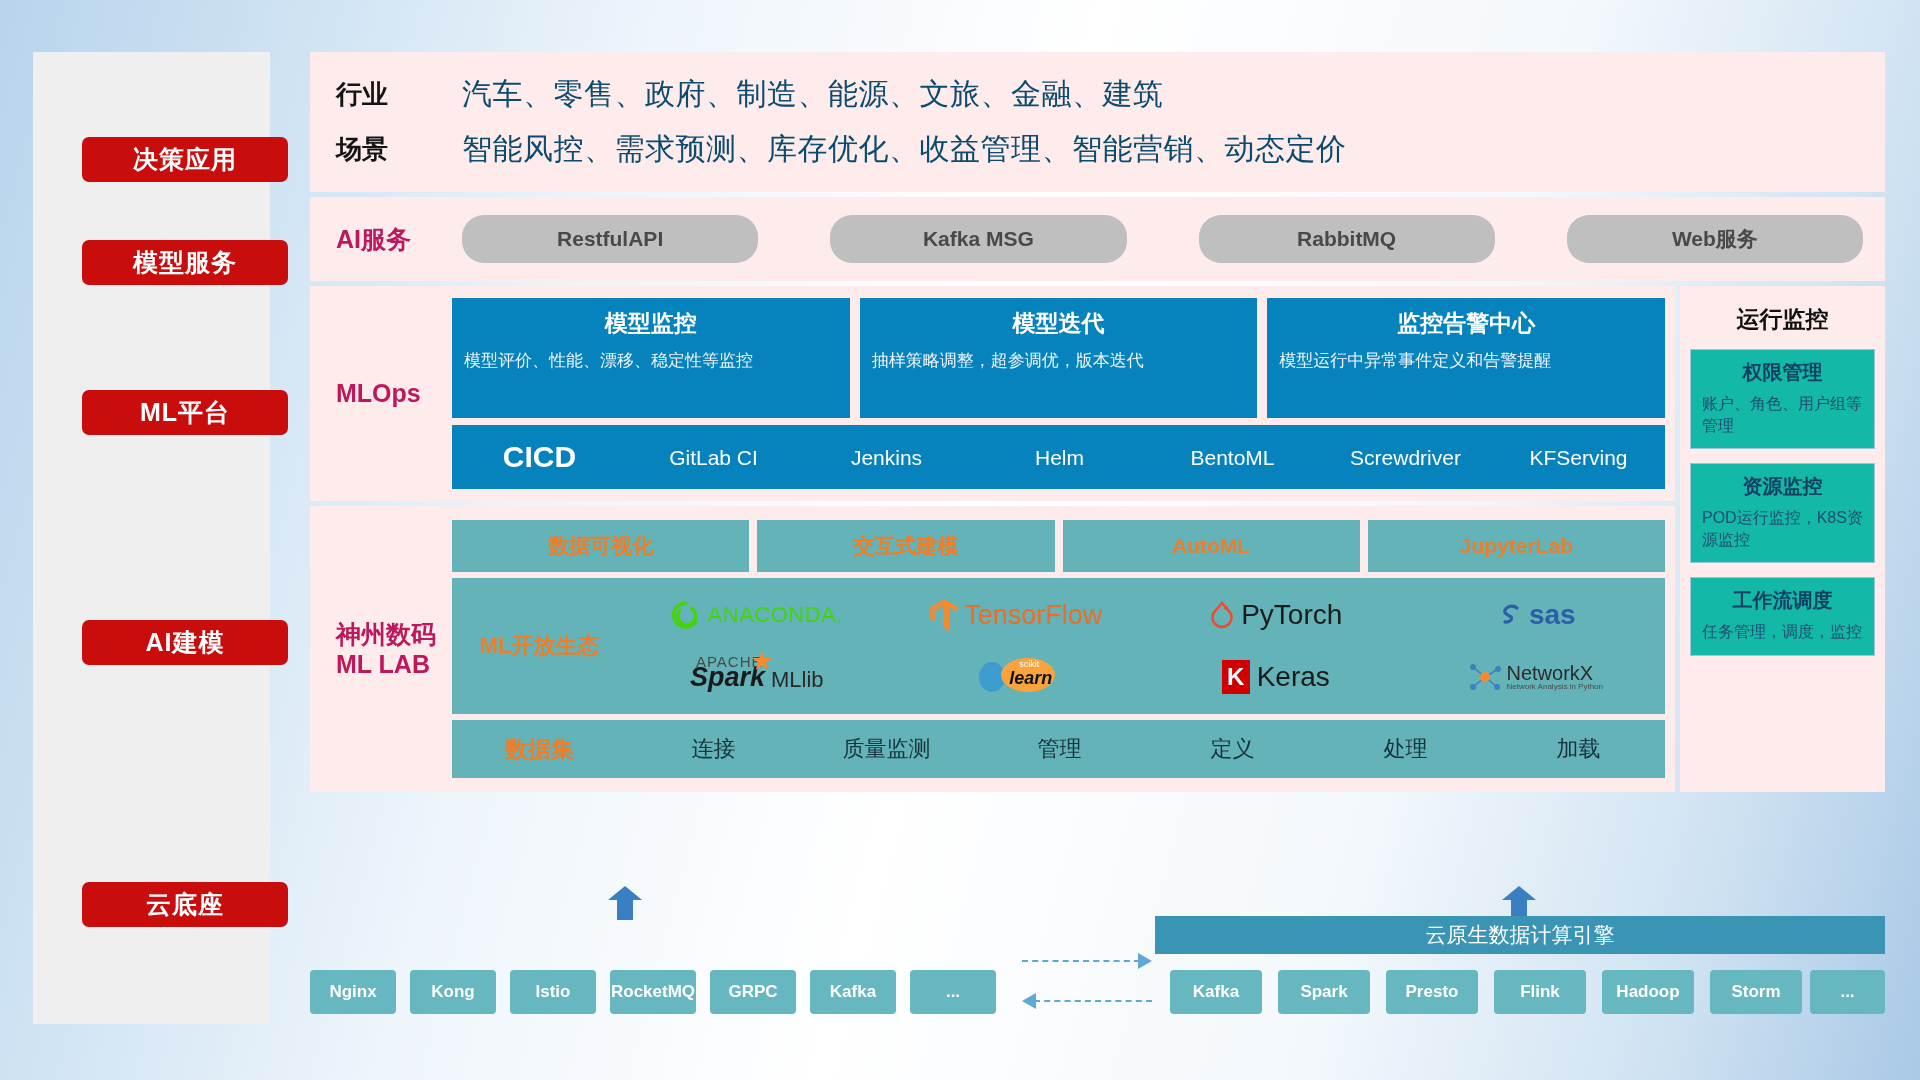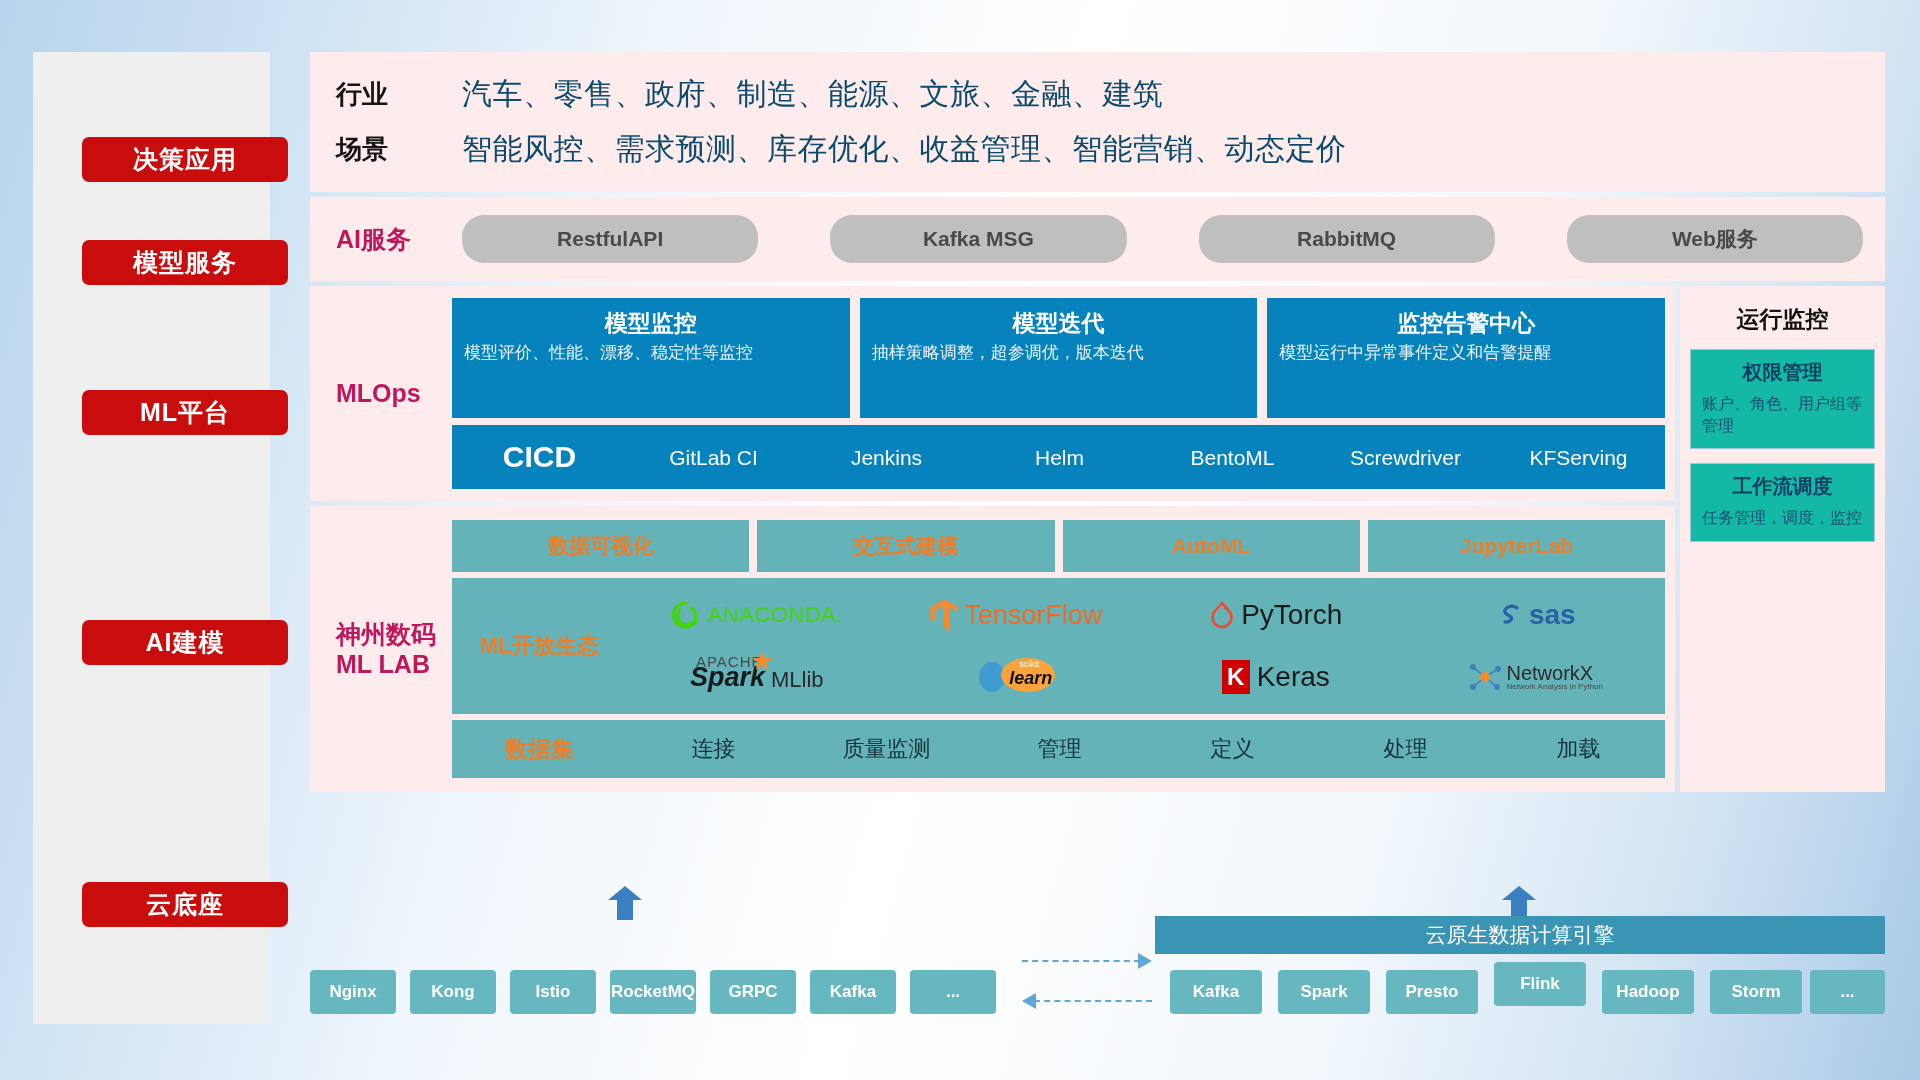--- a/index.html
+++ b/index.html
@@ -59,21 +59,21 @@
   
   #band-mlops-wrap { display: flex; gap: 5px; margin-top: 5px; }
   #band-mlops { background: #fdeceb; flex: 1; display: flex; align-items: center; padding: 12px 10px 12px 26px; }
   #band-mlops .row-label { width: 116px; flex: 0 0 116px; }
   .mlops-col { flex: 1; display: flex; flex-direction: column; gap: 7px; }
   .mlops-top { display: flex; gap: 10px; }
   .mlops-card {
     flex: 1; background: #0682bd; color: #fff;
     padding: 10px 12px 12px; min-height: 120px;
   }
-  .mlops-card h4 { font-size: 23px; text-align: center; font-weight: bold; margin-bottom: 2px; }
+  .mlops-card h4 { font-size: 23px; text-align: center; font-weight: bold; margin-bottom: 10px; }
   .mlops-card p { font-size: 17px; line-height: 1.38; color: #eef6fb; }
   .cicd-bar {
     background: #0682bd; height: 64px; display: flex; align-items: center;
     color: #fff; overflow: hidden;
   }
   .cicd-title { width: 175px; flex: 0 0 175px; text-align: center; font-size: 30px; font-weight: bold; }
   .cicd-item {
     flex: 1; text-align: center; font-size: 21px;
     line-height: 1.0; padding: 0 4px; word-break: break-all;
   }
@@ -303,20 +303,24 @@
 
       </div>
 
       <div id="monitor-col">
         <div id="monitor-title">运行监控</div>
         <div class="monitor-card">
           <h5>权限管理</h5>
           <p>账户、角色、用户组等管理</p>
         </div>
         <div class="monitor-card">
+          <h5>资源监控</h5>
+          <p>POD运行监控，K8S资源监控</p>
+        </div>
+        <div class="monitor-card">
           <h5>工作流调度</h5>
           <p>任务管理，调度，监控</p>
         </div>
       </div>
     </div>
   </div>
 
   <div id="cloud">
 
     <svg class="arrow-up" style="left:298px; top:0px; height:34px;" viewBox="0 0 34 34">
@@ -341,19 +345,19 @@
         <polygon points="0,0 14,8 0,16" fill="#5fa8d6"></polygon>
       </svg>
     <div class="dashed" style="left:724px; top:114px; width:118px;"></div>
     <svg style="position:absolute;left:712px;top:107px;" width="14" height="16" viewBox="0 0 14 16">
         <polygon points="14,0 0,8 14,16" fill="#5fa8d6"></polygon>
       </svg>
 
     <div class="tag" style="left:860px;  top:84px; width:92px;">Kafka</div>
     <div class="tag" style="left:968px;  top:84px; width:92px;">Spark</div>
     <div class="tag" style="left:1076px; top:84px; width:92px;">Presto</div>
-    <div class="tag" style="left:1184px; top:76px; width:92px;">Flink</div>
+    <div class="tag" style="left:1184px; top:84px; width:92px;">Flink</div>
     <div class="tag" style="left:1292px; top:84px; width:92px;">Hadoop</div>
     <div class="tag" style="left:1400px; top:84px; width:92px;">Storm</div>
     <div class="tag" style="left:1500px; top:84px; width:75px;">...</div>
   </div>
 
 </div>
 
 </body></html>

